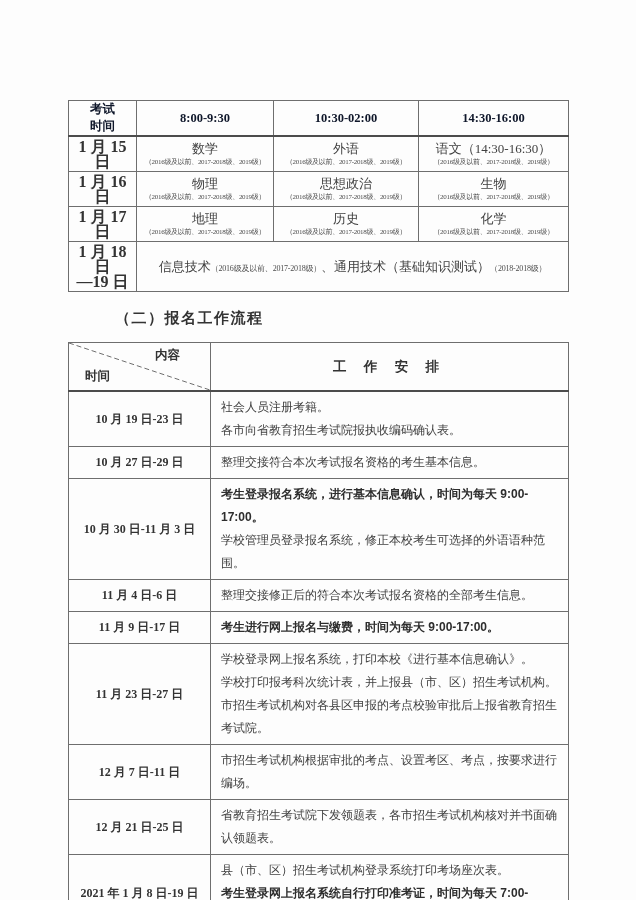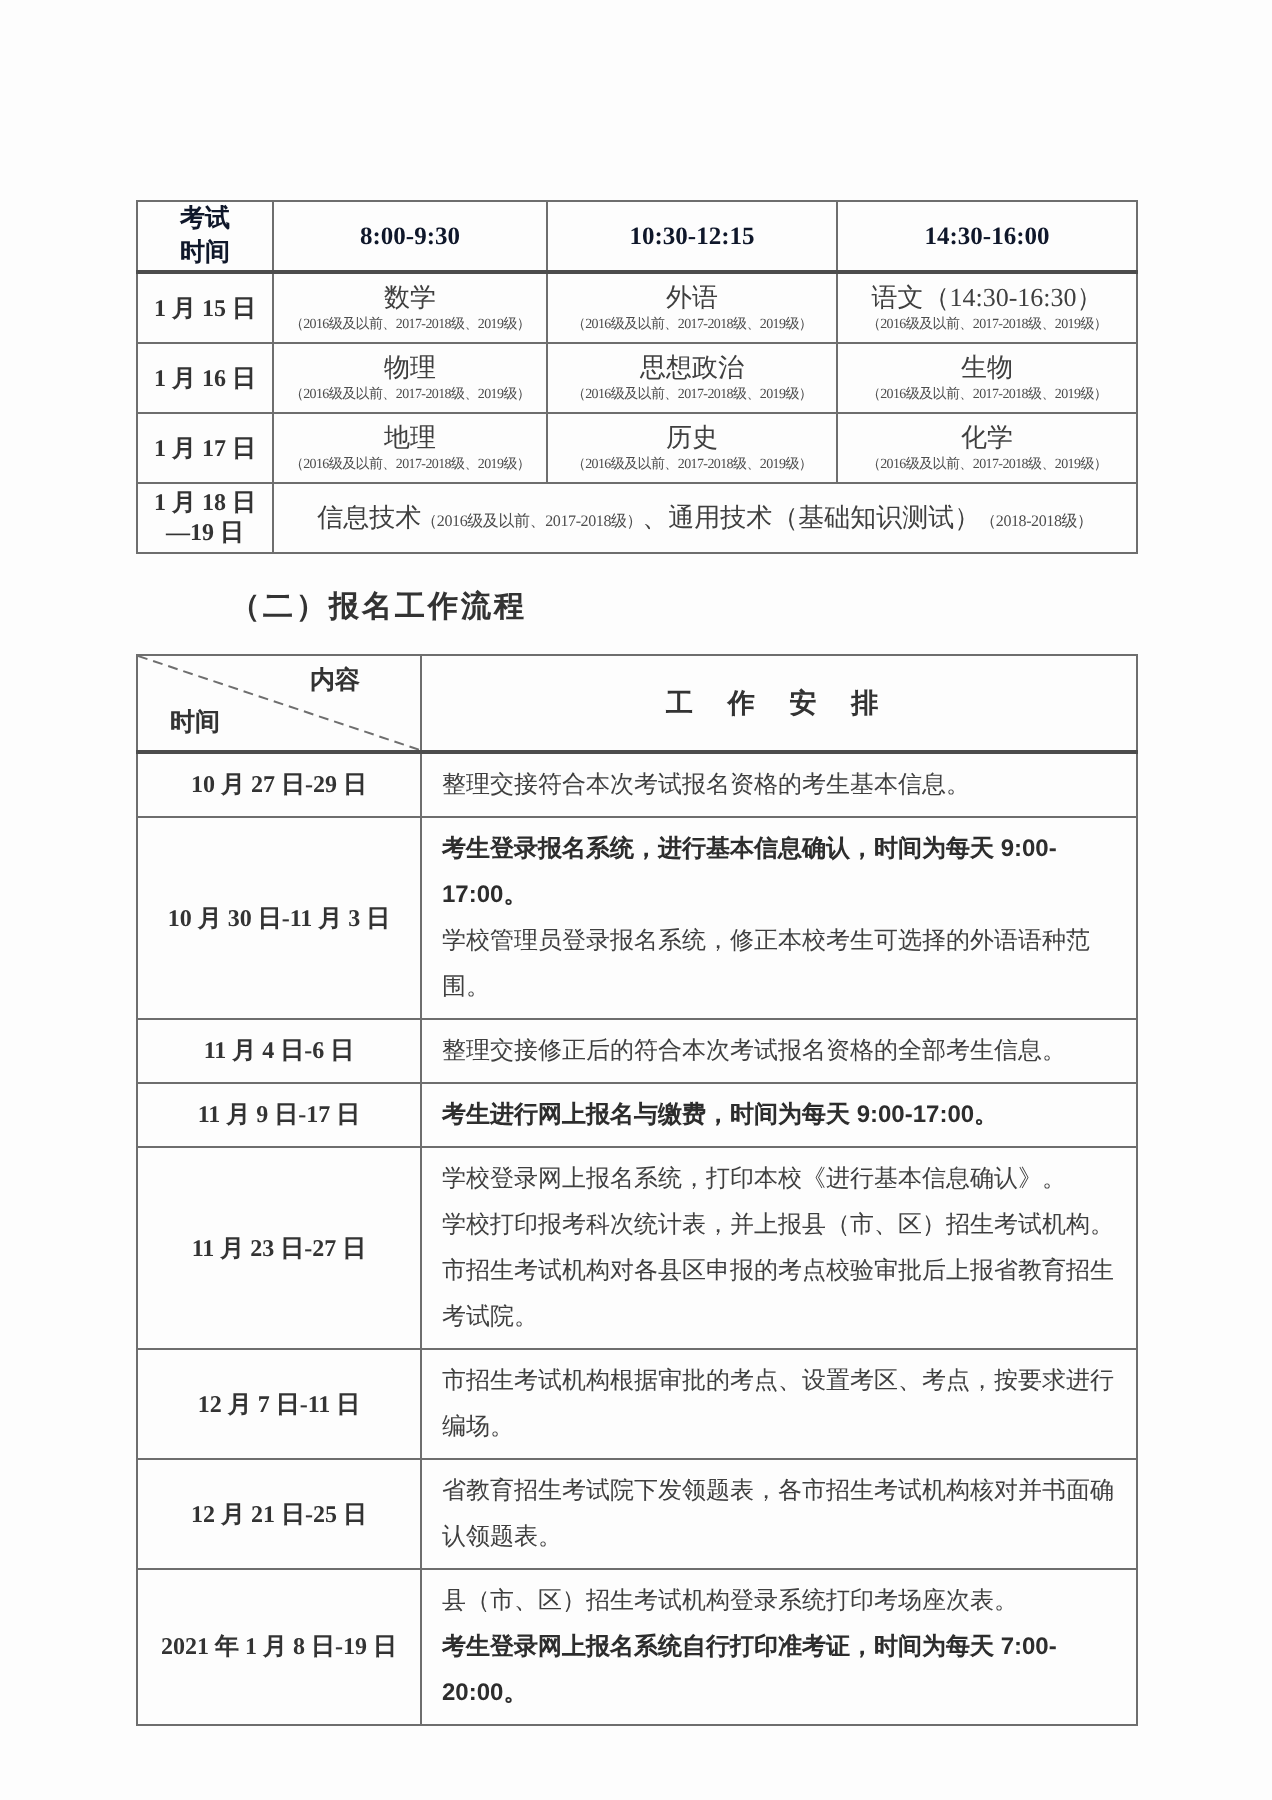--- a/index.html
+++ b/index.html
@@ -13,21 +13,21 @@
   
   table { border-collapse:collapse; width:500px; table-layout:fixed; }
   .exam-table { border:1.5px solid #565656; }
   .exam-table th, .exam-table td { border:1px solid #6e6e6e; }
   .exam-table thead th {
     height:30px; font-size:12.5px; font-weight:bold; text-align:center;
     color:#0f172a; border-bottom:2.5px solid #4c4c4c; padding:0 18px;
   }
   .exam-table .c0 { width:68px; } .exam-table .c1 { width:137px; }
   .exam-table .c2 { width:145px; } .exam-table .c3 { width:150px; }
-  .date-cell { text-align:center; font-weight:bold; font-size:12px; color:#333; padding:2px 1px; }
+  .date-cell { text-align:center; font-weight:bold; font-size:16px; color:#333; padding:2px 1px; }
   .date-cell div { line-height:15px; }
   .subject-cell { text-align:center; vertical-align:middle; padding:3px 1px 4px; }
   .subject-name { font-size:13px; line-height:17px; color:#3f3f3f; }
   .grade-note {
     font-size:7px; line-height:10px; color:#4c4c4c;
     white-space:nowrap; letter-spacing:-0.3px; overflow:hidden;
   }
   .merged-cell { text-align:center; vertical-align:middle; padding:8px 4px; font-size:13px; color:#3f3f3f; }
   .small-inline { font-size:8px; color:#4c4c4c; letter-spacing:-0.2px; }
 
@@ -66,21 +66,21 @@
       <colgroup>
           <col class="c0">
           <col class="c1">
           <col class="c2">
           <col class="c3">
         </colgroup>
       <thead>
         <tr>
           <th>考试时间</th>
           <th>8:00-9:30</th>
-          <th>10:30-12:15</th>
+          <th>10:30-02:00</th>
           <th>14:30-16:00</th>
         </tr>
       </thead>
       <tbody>
           <tr>
             <td class="date-cell">
               <div>1 月 15 日</div>
             </td>
             <td class="subject-cell">
               <div class="subject-name">数学</div>
@@ -153,20 +153,27 @@
                 <line x1="0" y1="0" x2="142" y2="47"></line>
               </svg>
             <span class="corner-top">内容</span>
             <span class="corner-bottom">时间</span>
           </th>
           <th class="work-header">工 作 安 排</th>
         </tr>
       </thead>
       <tbody>
           <tr>
+            <td class="time-cell">10 月 19 日-23 日</td>
+            <td class="task-cell">
+              <div class="task-line">社会人员注册考籍。</div>
+              <div class="task-line">各市向省教育招生考试院报执收编码确认表。</div>
+            </td>
+          </tr>
+          <tr>
             <td class="time-cell">10 月 27 日-29 日</td>
             <td class="task-cell">
               <div class="task-line">整理交接符合本次考试报名资格的考生基本信息。</div>
             </td>
           </tr>
           <tr>
             <td class="time-cell">10 月 30 日-11 月 3 日</td>
             <td class="task-cell">
               <div class="task-line bold">考生登录报名系统，进行基本信息确认，时间为每天 9:00-17:00。</div>
               <div class="task-line">学校管理员登录报名系统，修正本校考生可选择的外语语种范围。</div>

